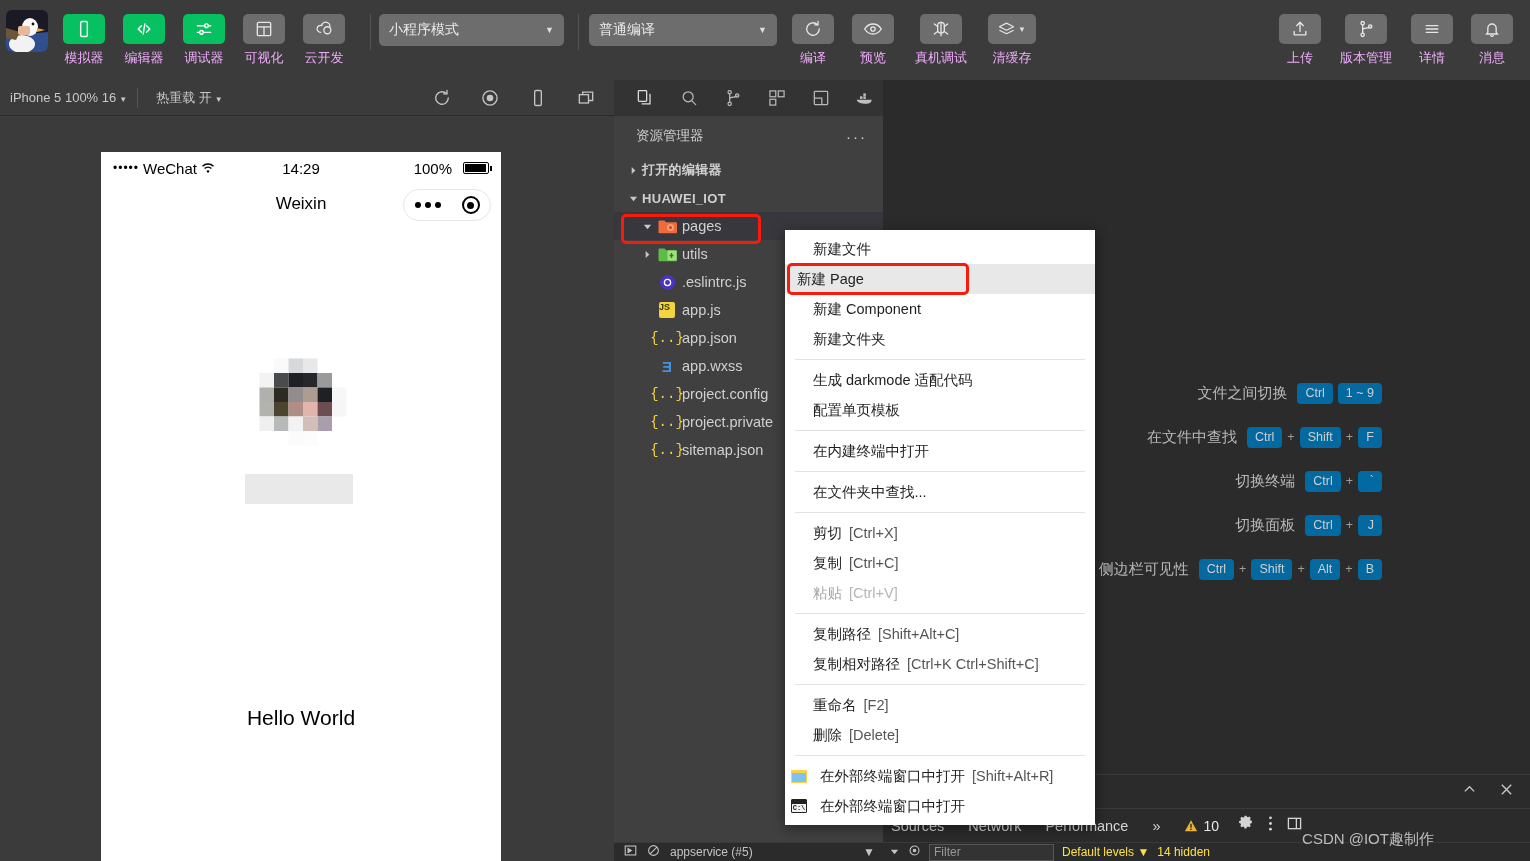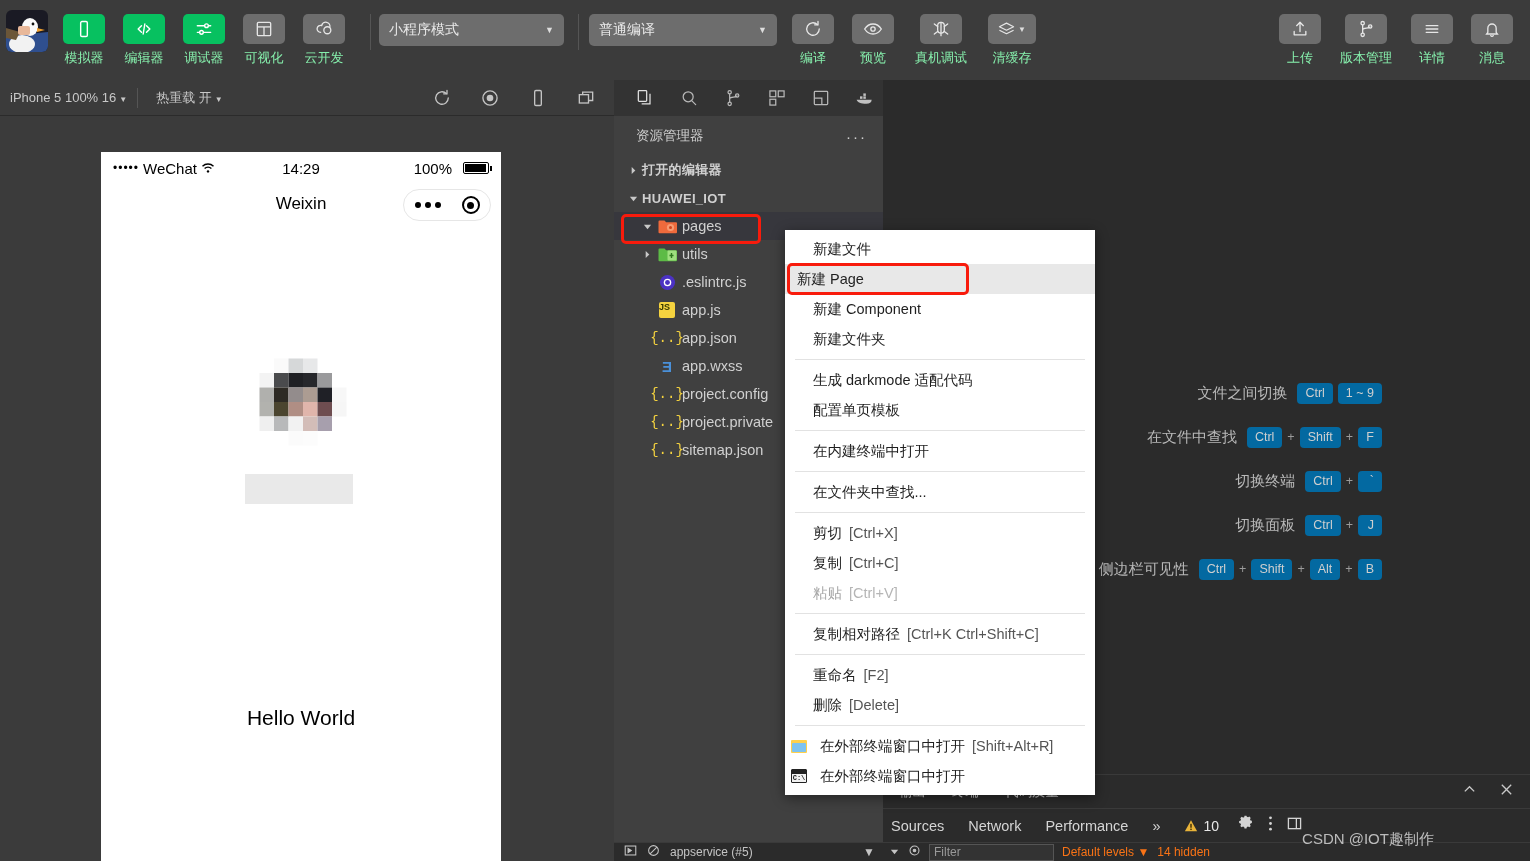--- a/index.html
+++ b/index.html
@@ -27,21 +27,21 @@
     width: 60px; display: flex; flex-direction: column; align-items: center;
     padding-top: 14px;
   }
   .tb-btn {
     width: 42px; height: 30px; border-radius: 5px;
     display: flex; align-items: center; justify-content: center;
   }
   .tb-btn.green { background: #07c160; }
   .tb-btn.grey  { background: #6d6d6d; }
   .tb-label {
-    margin-top: 5px; font-size: 13px; color: #86efac; white-space: nowrap;
+    margin-top: 5px; font-size: 13px; color: #f0abfc; white-space: nowrap;
   }
   .sep-v {
     width: 1px; height: 36px; background: #555; margin: 14px 8px 0 8px; flex: none;
   }
   .select-box {
     height: 32px; margin-top: 14px; border-radius: 5px; background: #6d6d6d;
     display: flex; align-items: center; justify-content: space-between;
     padding: 0 10px; color: #e8e8e8; font-size: 14px;
   }
   .select-box .caret { font-size: 9px; color: #ddd; margin-left: 12px; }
@@ -197,21 +197,21 @@
   .warnbadge { display: flex; align-items: center; gap: 5px; color: #e8e8e8; font-size: 14px; }
   .devtools-filter {
     position: absolute; left: 883px; top: 842px; width: 647px; height: 19px;
     background: #2b2b2b; display: flex; align-items: center; gap: 8px;
     border-top: 1px solid #3a3a3a; padding-left: 6px; overflow: hidden;
   }
   .filter-input {
     width: 125px; height: 17px; background: #333; border: 1px solid #555;
     color: #999; font-size: 12px; padding: 0 4px; line-height: 15px;
   }
-  .mini { color: #f97316; font-size: 12px; white-space: nowrap; }
+  .mini { color: #fde047; font-size: 12px; white-space: nowrap; }
 
   
   .appservice-bar {
     position: absolute; left: 614px; top: 842px; width: 269px; height: 19px;
     background: #2b2b2b; display: flex; align-items: center; gap: 10px; padding-left: 10px;
     border-top: 1px solid #3a3a3a; color: #c4c4c4; font-size: 12px; white-space: nowrap;
   }
 
   
   .ctxmenu {
@@ -892,20 +892,24 @@
     <div class="ctxitem">
       <span>复制</span>
       <span class="accel">[Ctrl+C]</span>
     </div>
     <div class="ctxitem disabled">
       <span>粘贴</span>
       <span class="accel">[Ctrl+V]</span>
     </div>
     <div class="ctxsep"></div>
     <div class="ctxitem">
+      <span>复制路径</span>
+      <span class="accel">[Shift+Alt+C]</span>
+    </div>
+    <div class="ctxitem">
       <span>复制相对路径</span>
       <span class="accel">[Ctrl+K Ctrl+Shift+C]</span>
     </div>
     <div class="ctxsep"></div>
     <div class="ctxitem">
       <span>重命名</span>
       <span class="accel">[F2]</span>
     </div>
     <div class="ctxitem">
       <span>删除</span>

